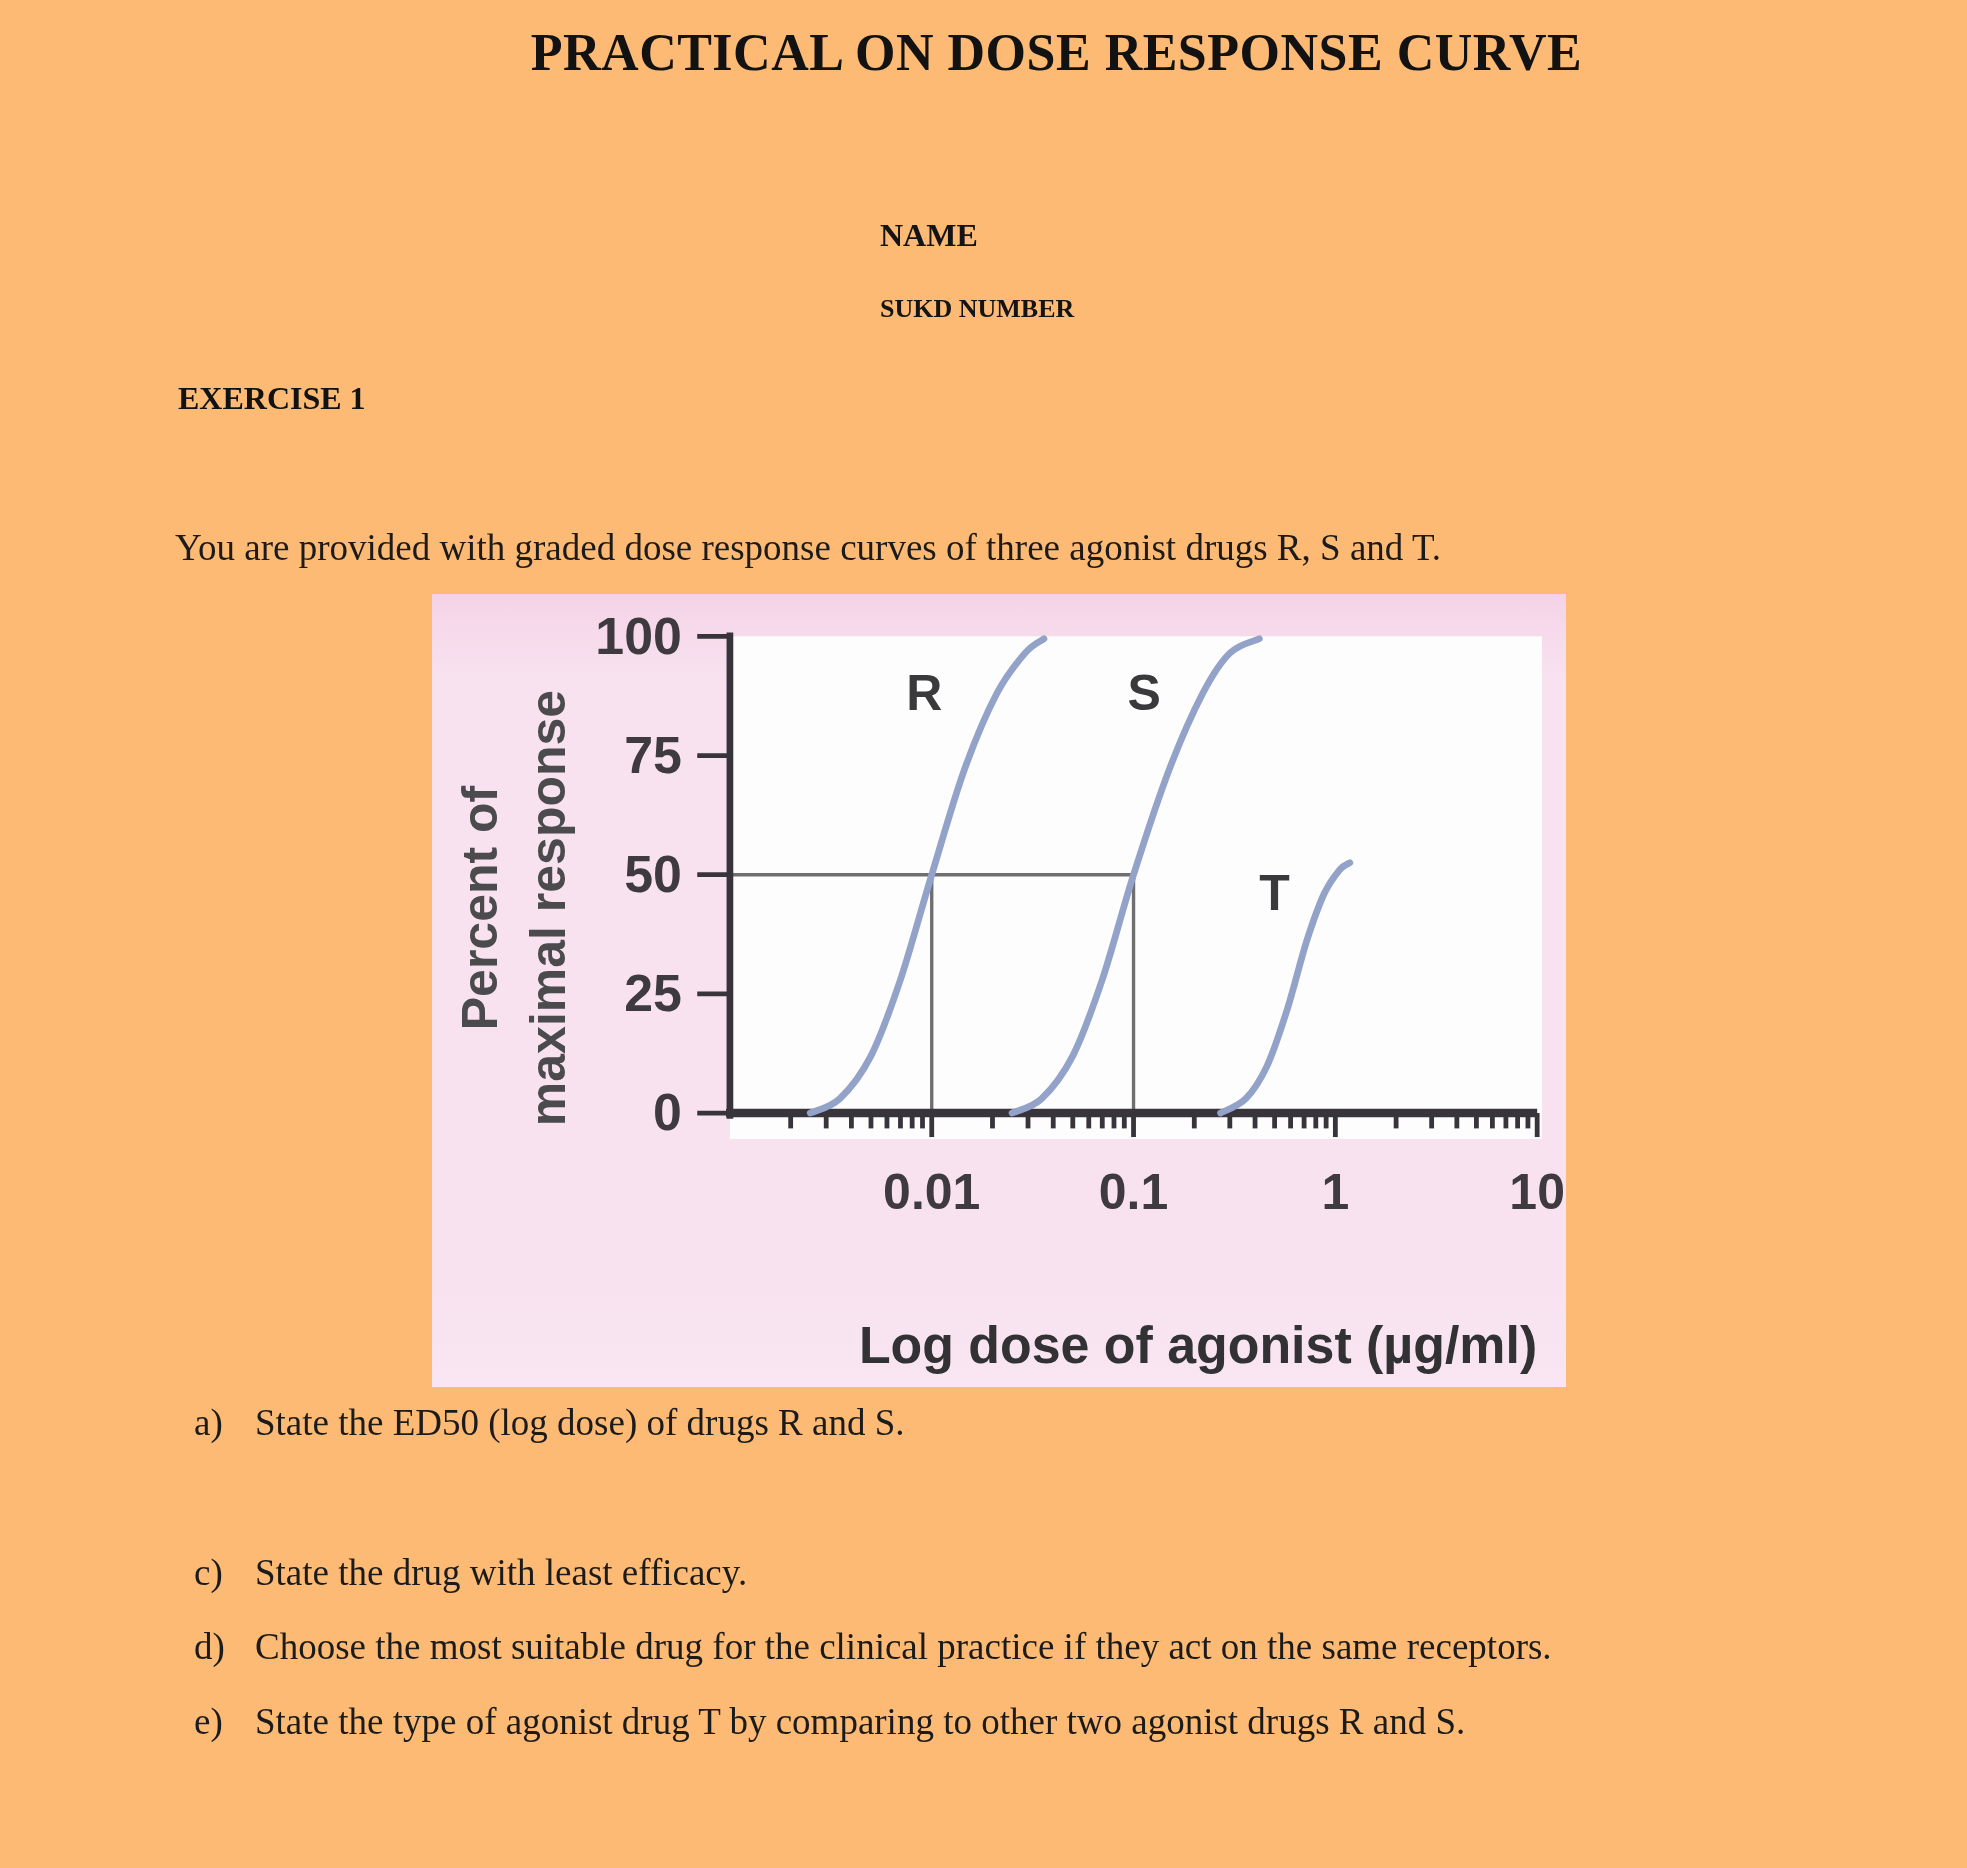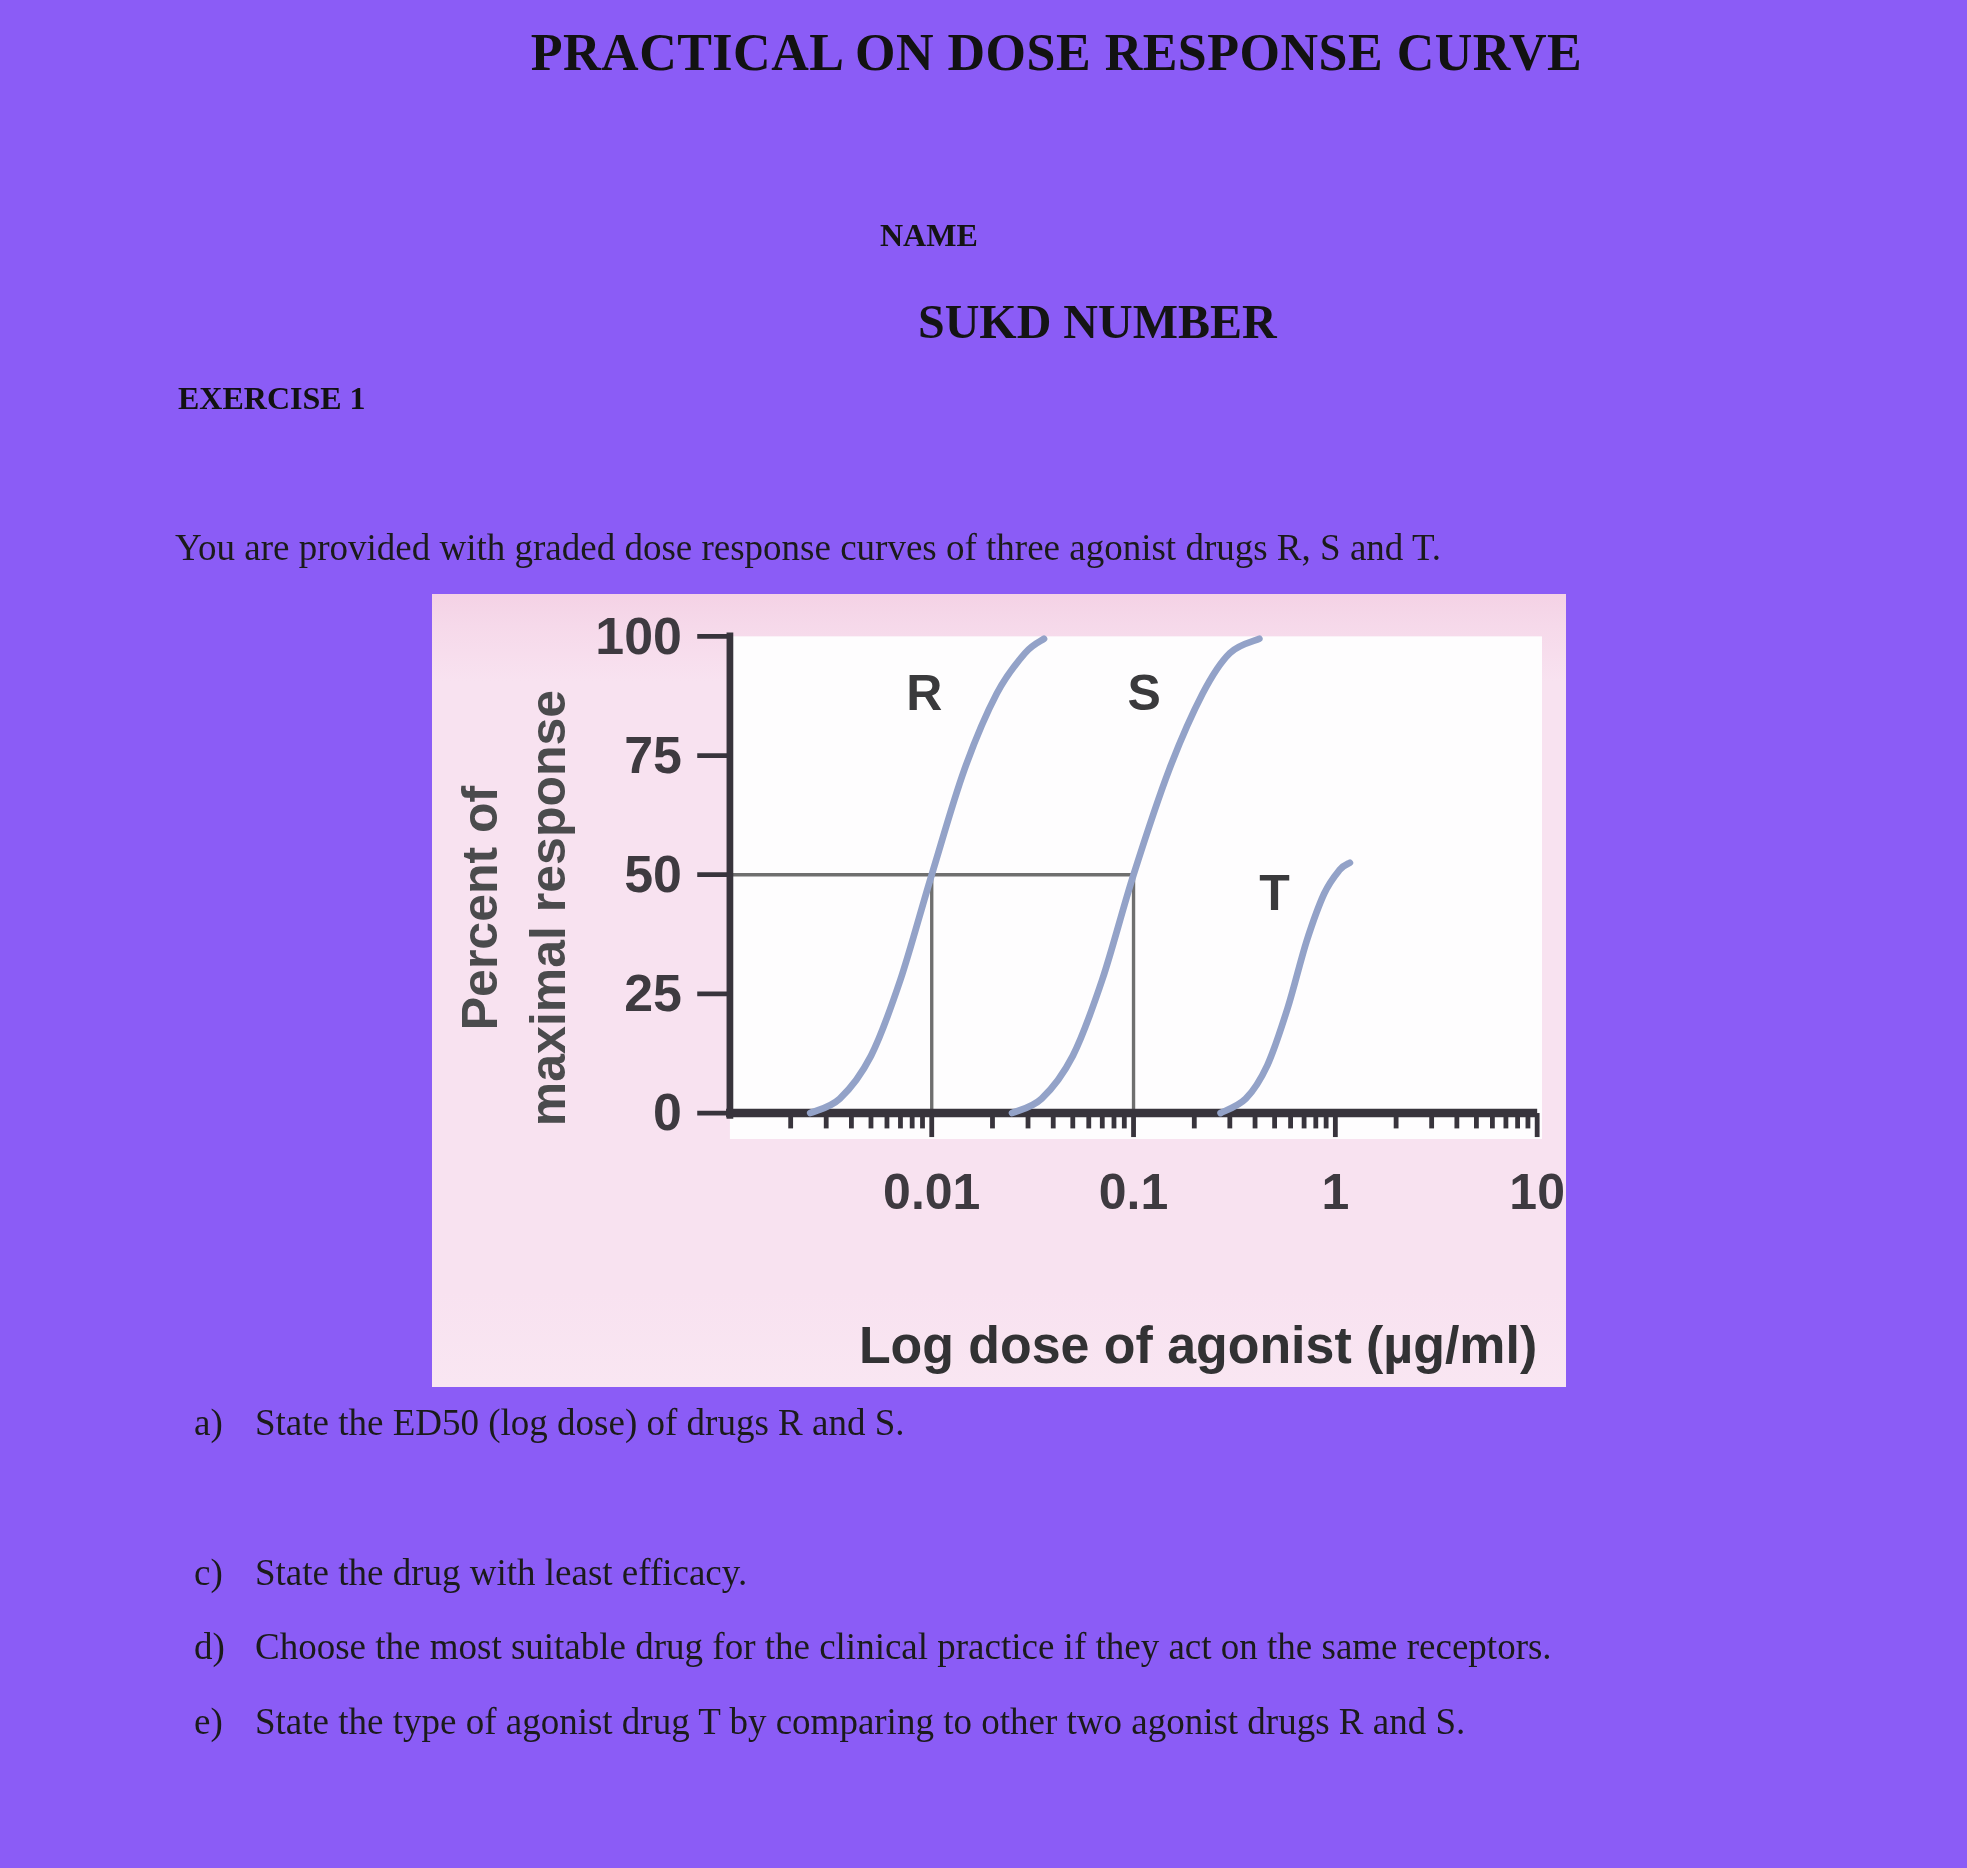--- a/index.html
+++ b/index.html
@@ -1,38 +1,38 @@
 <!DOCTYPE html>
 <html><head>
 <meta charset="utf-8">
 <title>Practical Worksheet</title>
 <style>
   html,body{margin:0;padding:0;background:#ffffff;}
   .page{
     position:relative;
     width:1967px;
     height:1869px;
-    background:#8b5cf6;
+    background:#fdba74;
     font-family:"Liberation Serif", serif;
     color:#1b1b1b;
     overflow:hidden;
   }
   .doc-title{
     position:absolute; left:336px; top:23px; width:1441px;
     text-align:center;
     font-size:52px; font-weight:bold; letter-spacing:0.5px;
     color:#121212;
   }
   .name-label{
     position:absolute; left:880px; top:217px;
     font-size:32px; font-weight:bold; color:#141414;
   }
   .sukd-label{
     position:absolute; left:880px; top:294px;
-    font-size:48px; font-weight:bold; color:#141414;margin-left:38px;
+    font-size:26px; font-weight:bold; color:#141414;
   }
   .exercise-heading{
     position:absolute; left:178px; top:380px;
     font-size:32px; font-weight:bold; color:#121212;
   }
   .intro-text{
     position:absolute; left:175px; top:526px; width:1499px;
     font-size:37px; color:#1b1b1b;
   }
   .figure{

